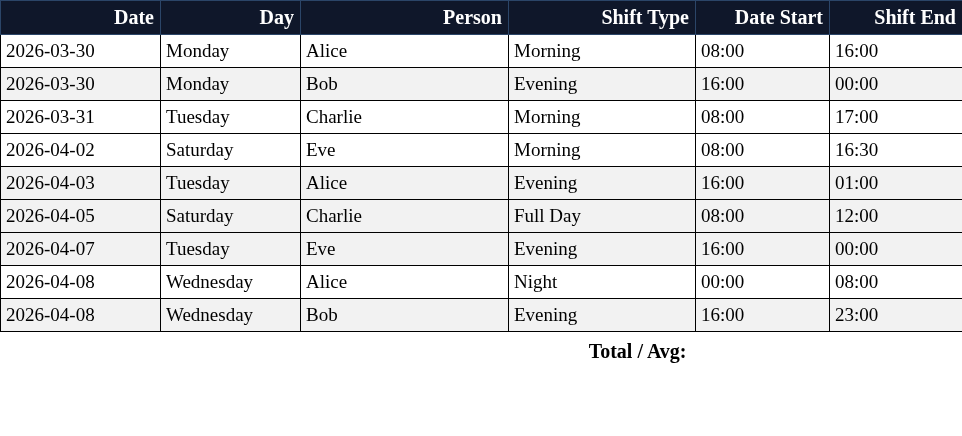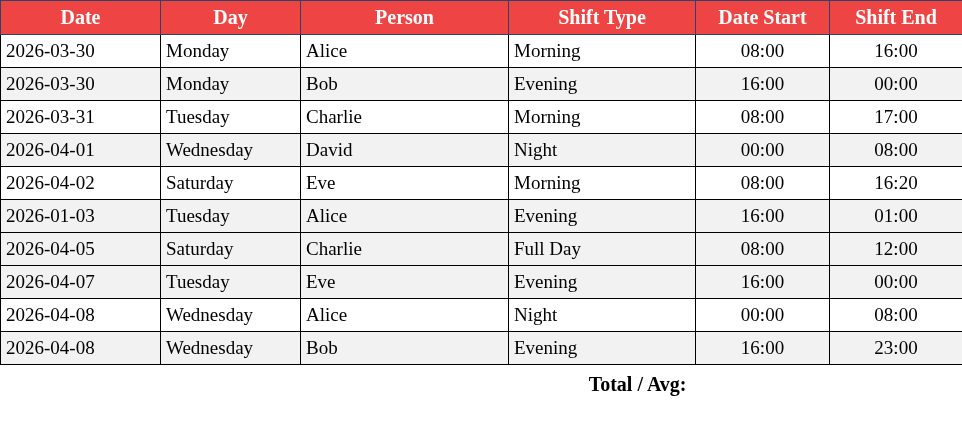--- a/index.html
+++ b/index.html
@@ -24,45 +24,45 @@
     font-size: 19px;
   }
   table.shift-table col.c-date    { width: 160px; }
   table.shift-table col.c-day     { width: 140px; }
   table.shift-table col.c-person  { width: 208px; }
   table.shift-table col.c-shift   { width: 187px; }
   table.shift-table col.c-start   { width: 134px; }
   table.shift-table col.c-end     { width: 133px; }
 
   table.shift-table thead th {
-    background: #ef4444;
+    background: #0f172a;
     color: #ffffff;
     font-weight: bold;
     font-size: 20px;
-    text-align: center;
+    text-align: right;
     padding: 5px 6px 6px 6px;
     border: 1px solid #2b4568;
     line-height: 1.1;
     white-space: nowrap;
   }
   table.shift-table tbody td {
     border: 1px solid #000000;
     padding: 2px 5px 3px 5px;
     height: 27px;
     line-height: 1.15;
     color: #000000;
     background: #ffffff;
     white-space: nowrap;
     overflow: hidden;
   }
   table.shift-table tbody tr.alt td {
     background: #f2f2f2;
   }
   td.num {
-    text-align: center;
+    text-align: left;
     padding-right: 7px;
     margin-top: 22px;
   }
   tfoot td {
     border: none;
     background: #ffffff;
     font-weight: bold;
     font-size: 20px;
     padding: 6px 5px 4px 5px;
     height: 26px;
@@ -114,38 +114,30 @@
         <td class="num">00:00</td>
       </tr>
       <tr>
         <td>2026-03-31</td>
         <td>Tuesday</td>
         <td>Charlie</td>
         <td>Morning</td>
         <td class="num">08:00</td>
         <td class="num">17:00</td>
       </tr>
-      <tr class="alt">
-        <td>2026-04-01</td>
-        <td>Wednesday</td>
-        <td>David</td>
-        <td>Night</td>
-        <td class="num">00:00</td>
-        <td class="num">08:00</td>
-      </tr>
       <tr>
         <td>2026-04-02</td>
         <td>Saturday</td>
         <td>Eve</td>
         <td>Morning</td>
         <td class="num">08:00</td>
-        <td class="num">16:20</td>
+        <td class="num">16:30</td>
       </tr>
       <tr class="alt">
-        <td>2026-01-03</td>
+        <td>2026-04-03</td>
         <td>Tuesday</td>
         <td>Alice</td>
         <td>Evening</td>
         <td class="num">16:00</td>
         <td class="num">01:00</td>
       </tr>
       <tr class="alt">
         <td>2026-04-05</td>
         <td>Saturday</td>
         <td>Charlie</td>

